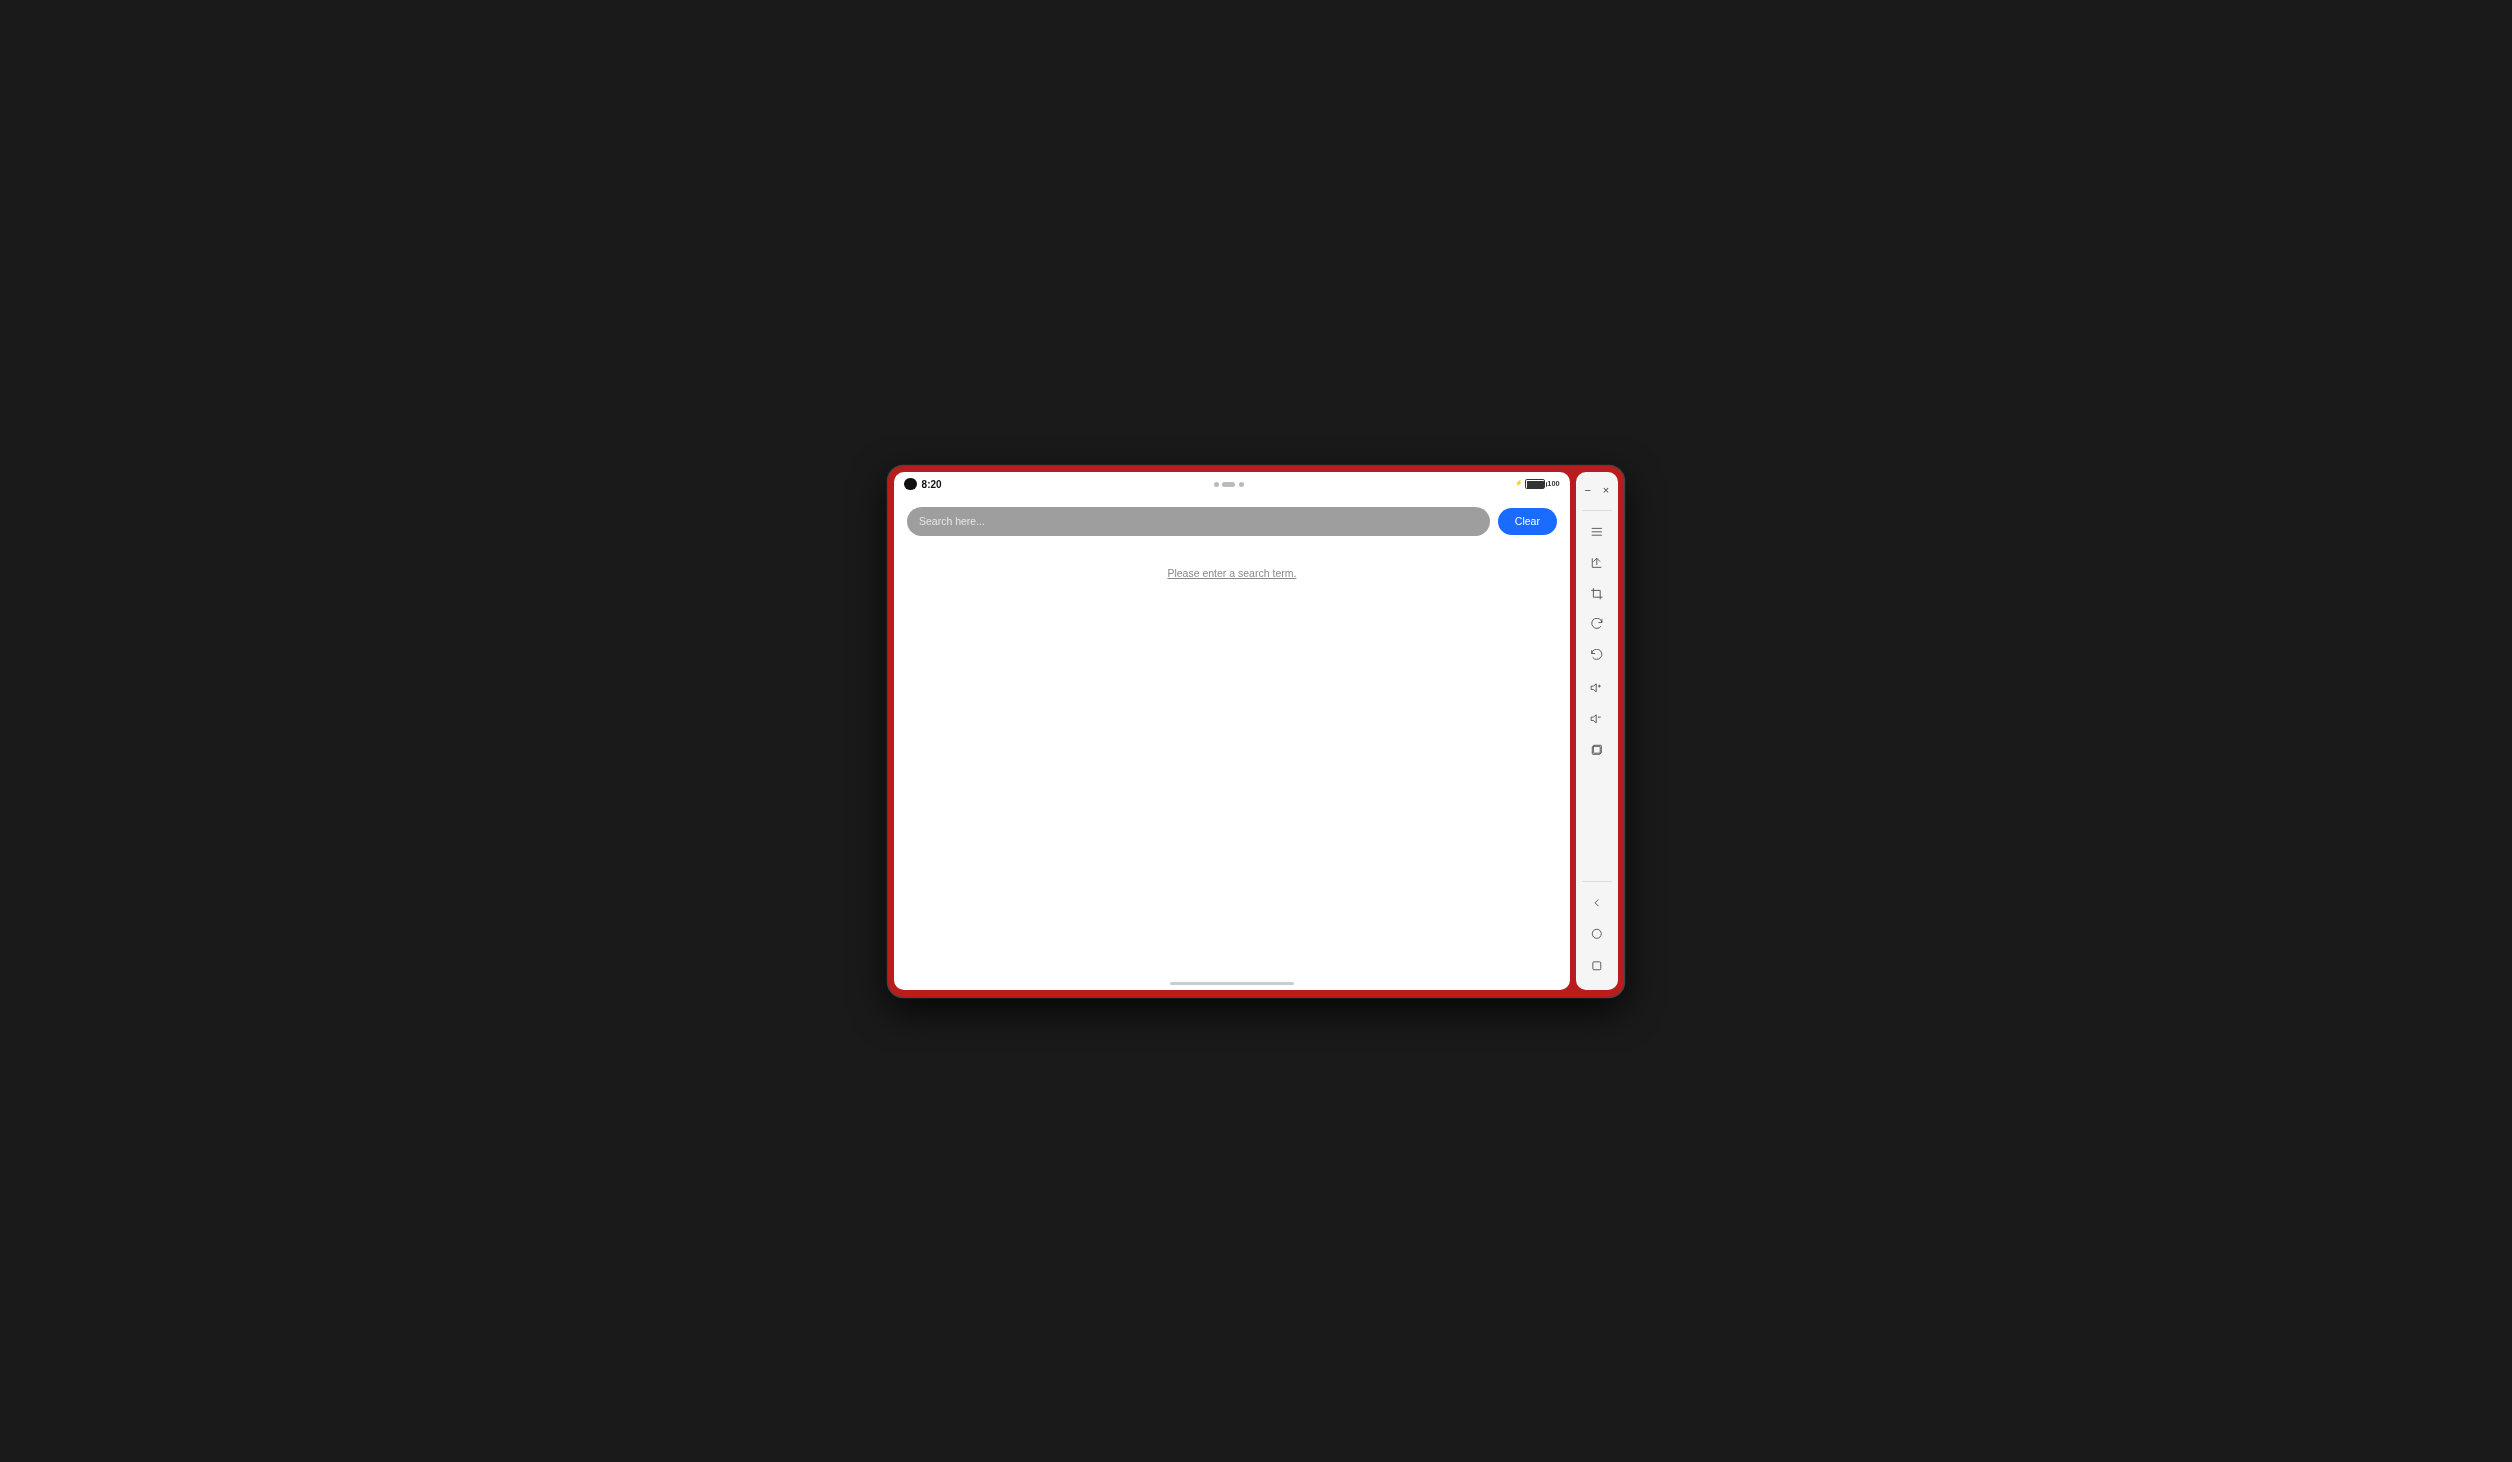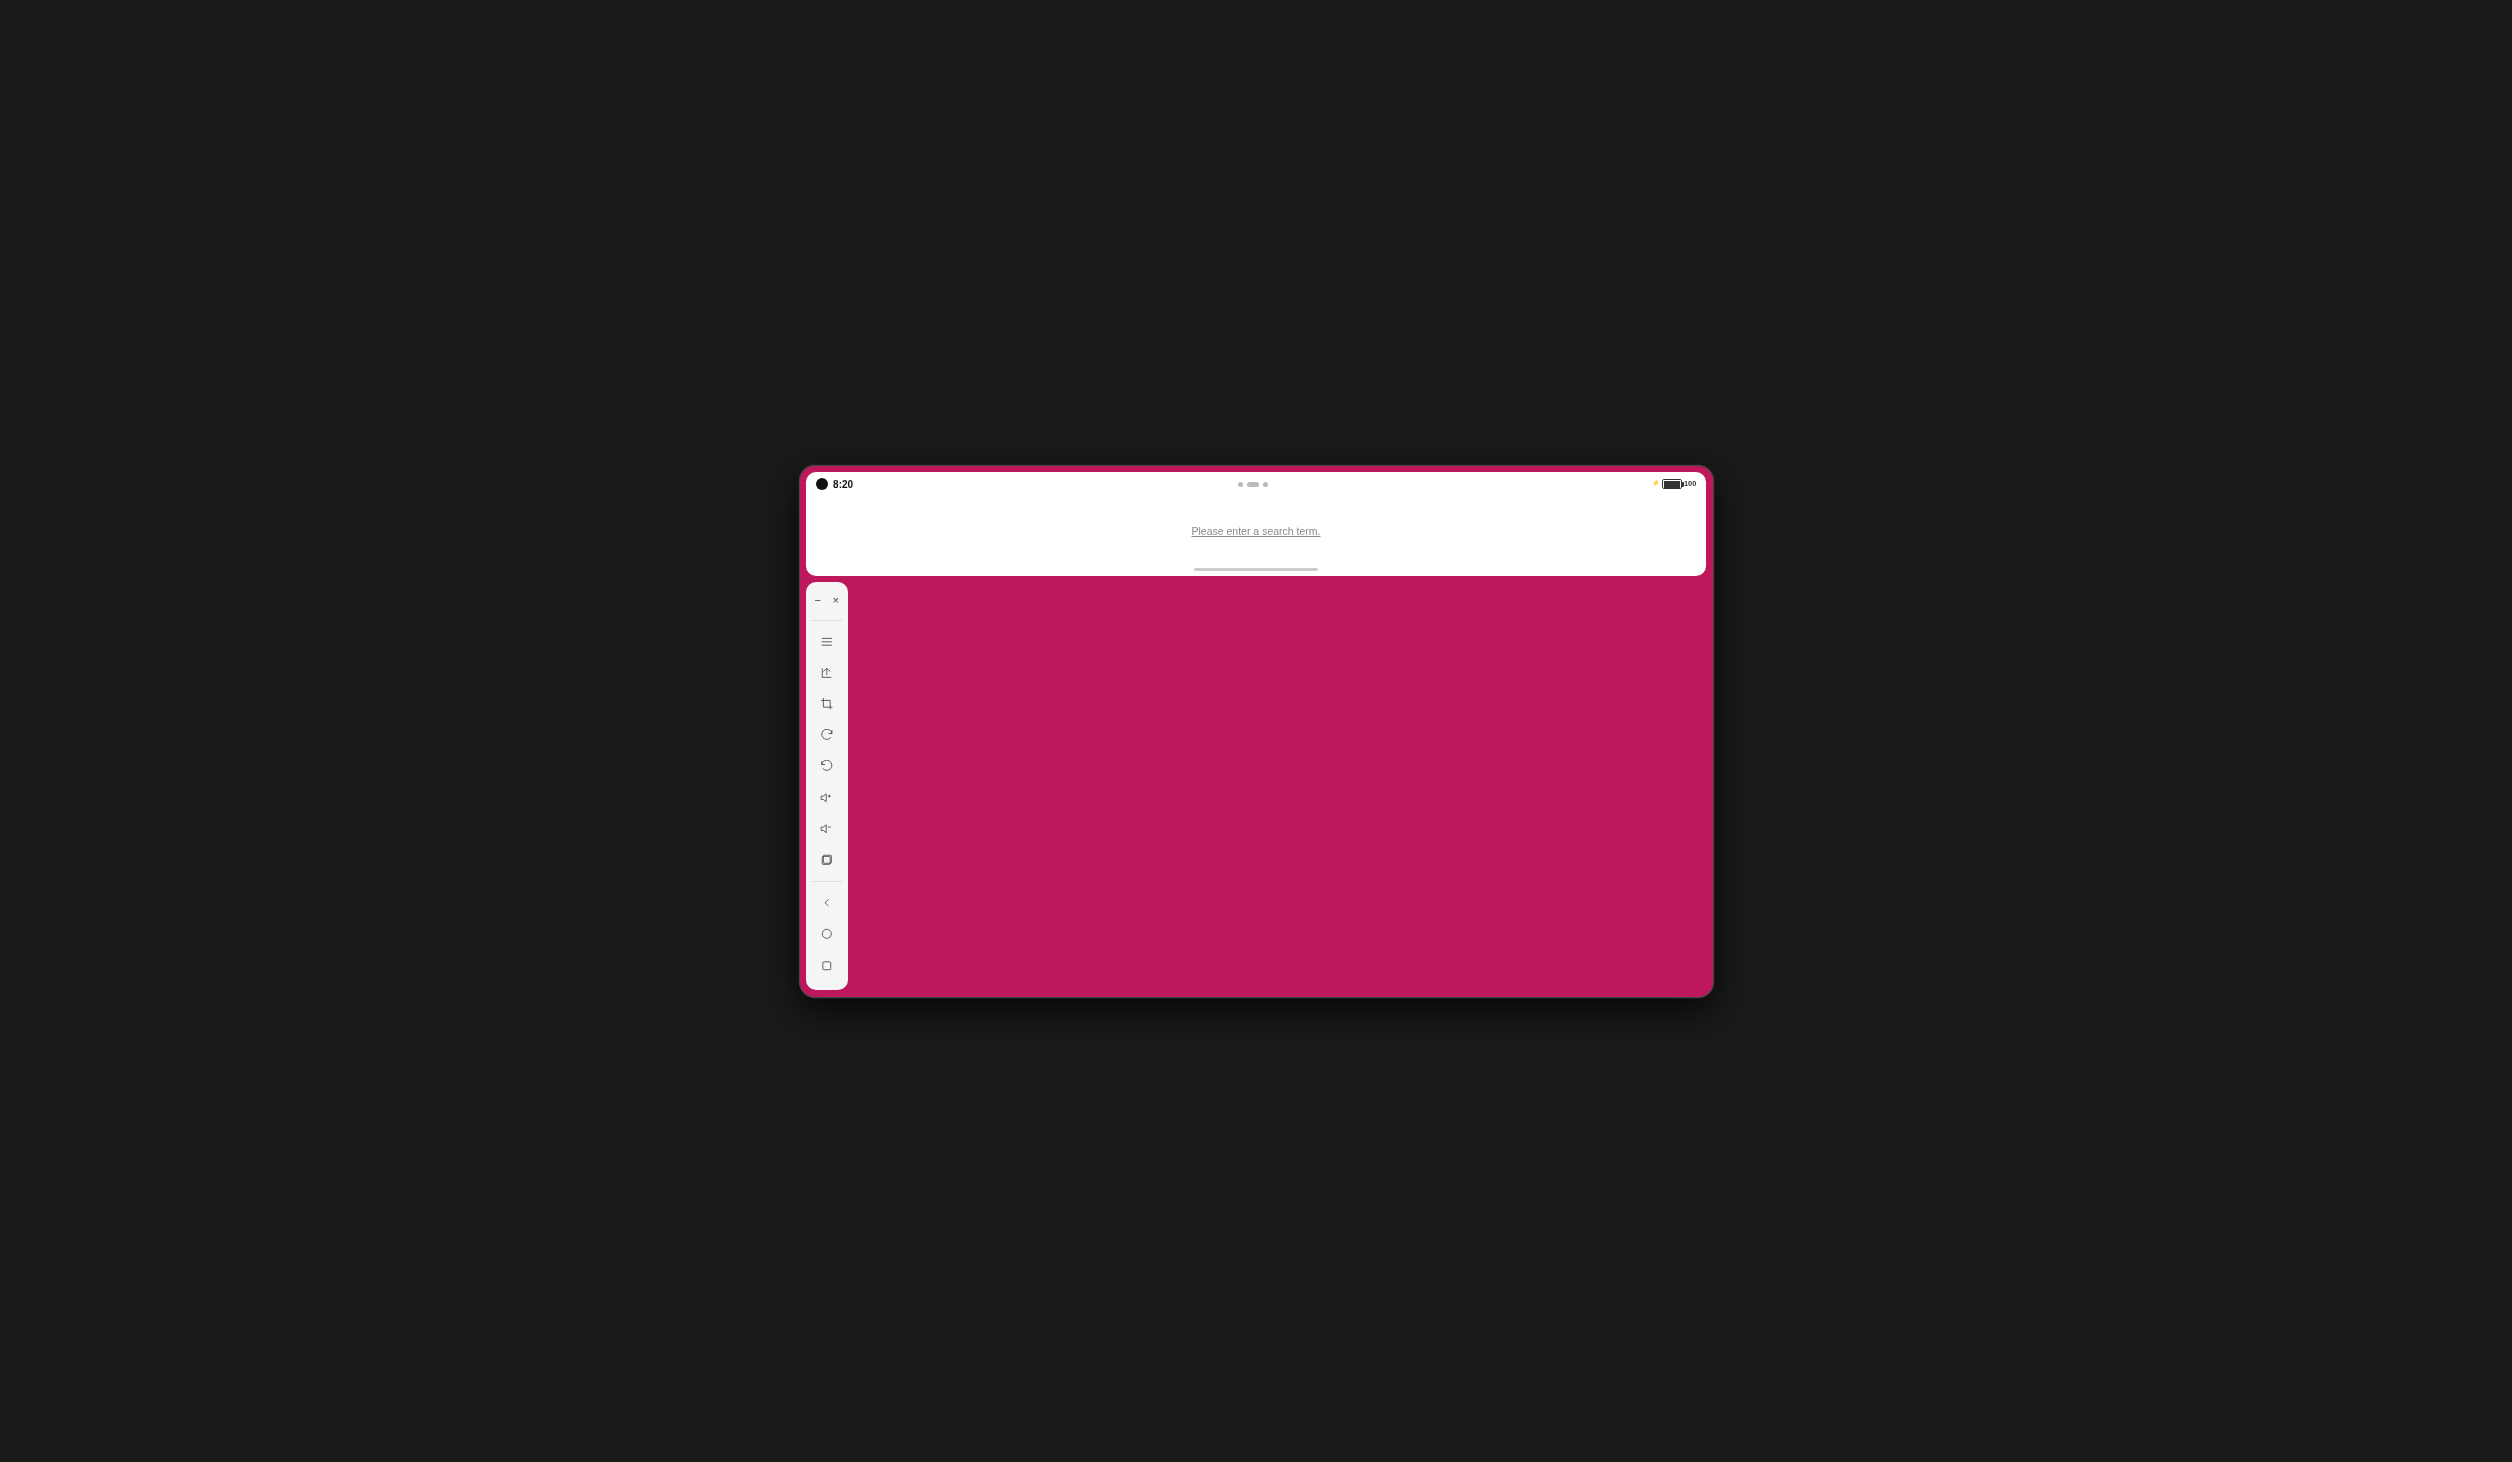--- a/index.html
+++ b/index.html
@@ -7,29 +7,28 @@
     body {
       background: #1a1a1a;
       display: flex;
       align-items: center;
       justify-content: center;
       min-height: 100vh;
       font-family: -apple-system, BlinkMacSystemFont, 'Segoe UI', sans-serif;
     }
 
     .device-frame {
-      width: 913px;
+      width: 736px;
       height: 531px;
-      background: #be185d;
+      background: #b91c1c;
       border-radius: 15px;
       padding: 6.2px;
       display: flex;
       gap: 6.2px;
       box-shadow: 0 0 0 1.2px #444, 0 12.4px 37px rgba(0,0,0,0.8);
-      flex-direction: column;
     }
 
     
     .tablet-screen {
       flex: 1;
       background: #fff;
       border-radius: 10px;
       overflow: hidden;
       display: flex;
       flex-direction: column;
@@ -302,20 +301,26 @@
           <div class="battery-body">
             <div class="battery-fill"></div>
           </div>
           <span class="battery-text">100</span>
         </div>
       </div>
     </div>
 
     <div class="main-content">
 
+      <div class="search-row">
+        <div class="search-input-wrapper">
+          <input type="text" class="search-input" placeholder="Search here..." style="">
+        </div>
+        <button class="clear-button">Clear</button>
+      </div>
 
       <div class="empty-message">Please enter a search term.</div>
 
     </div>
 
     <div class="bottom-bar">
       <div class="bottom-handle"></div>
     </div>
 
   </div>

